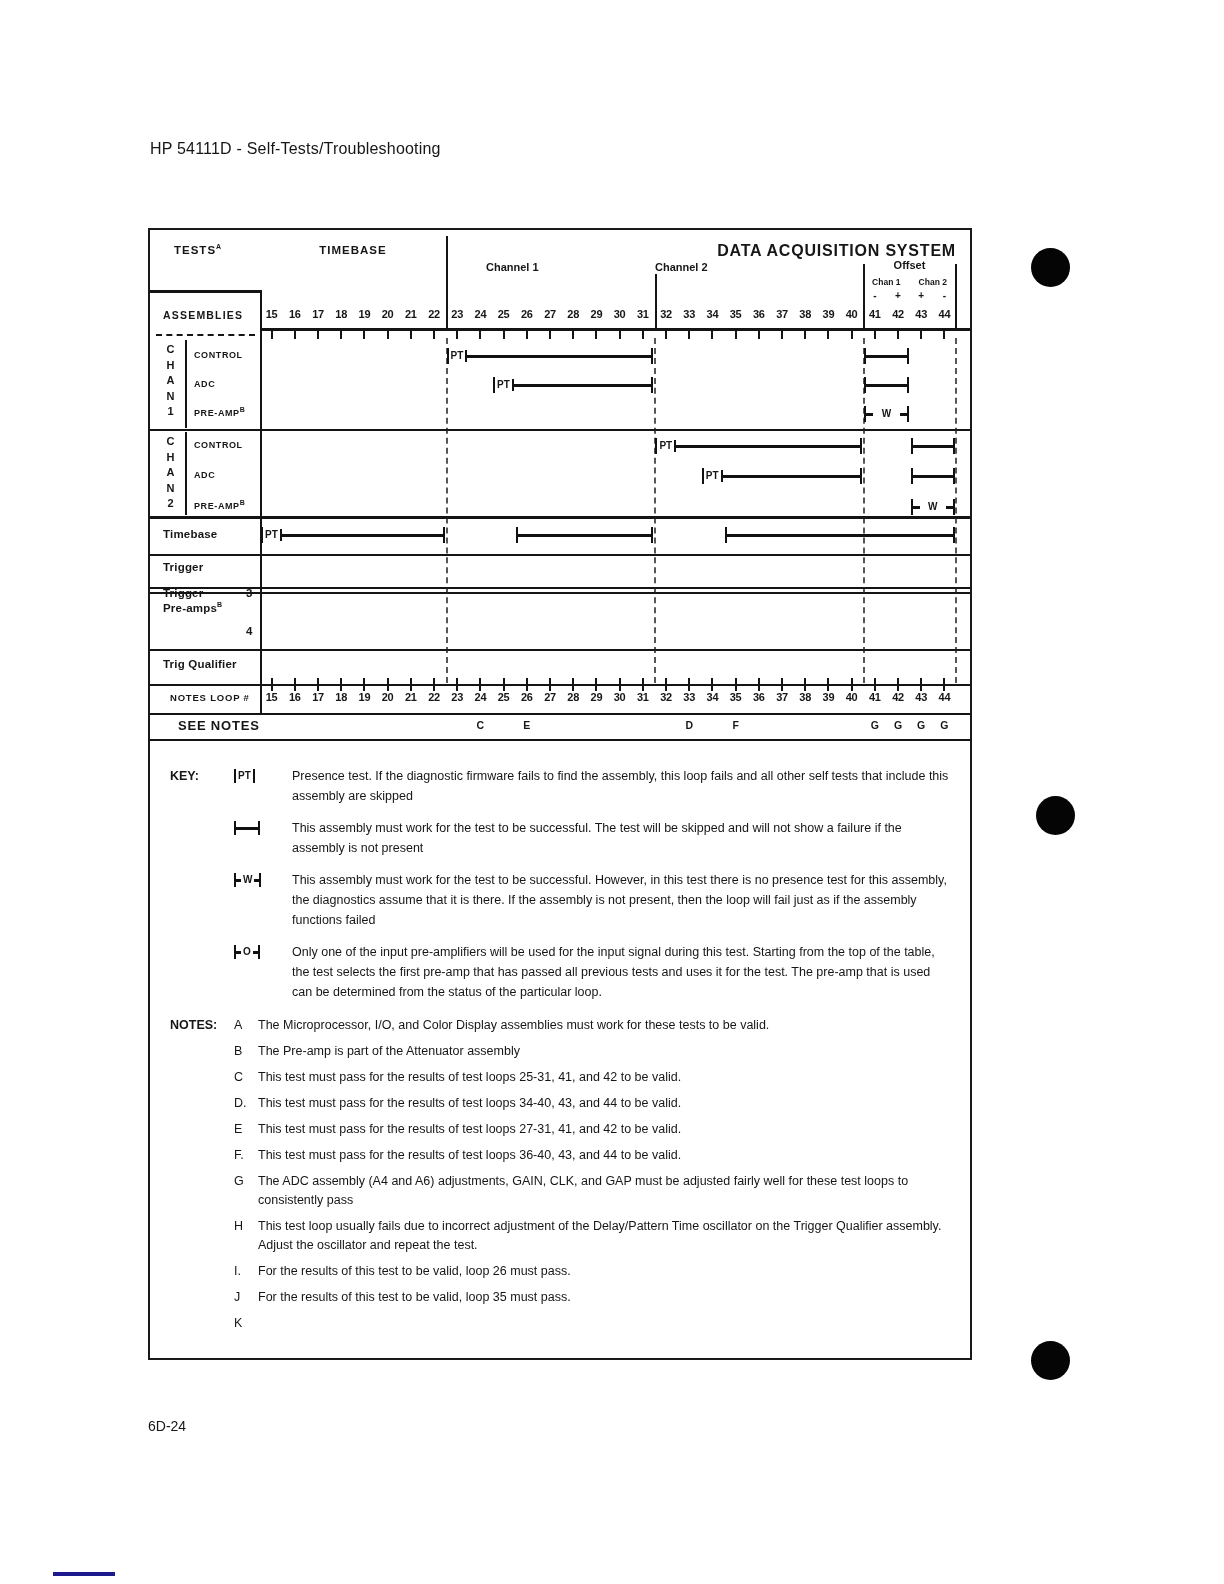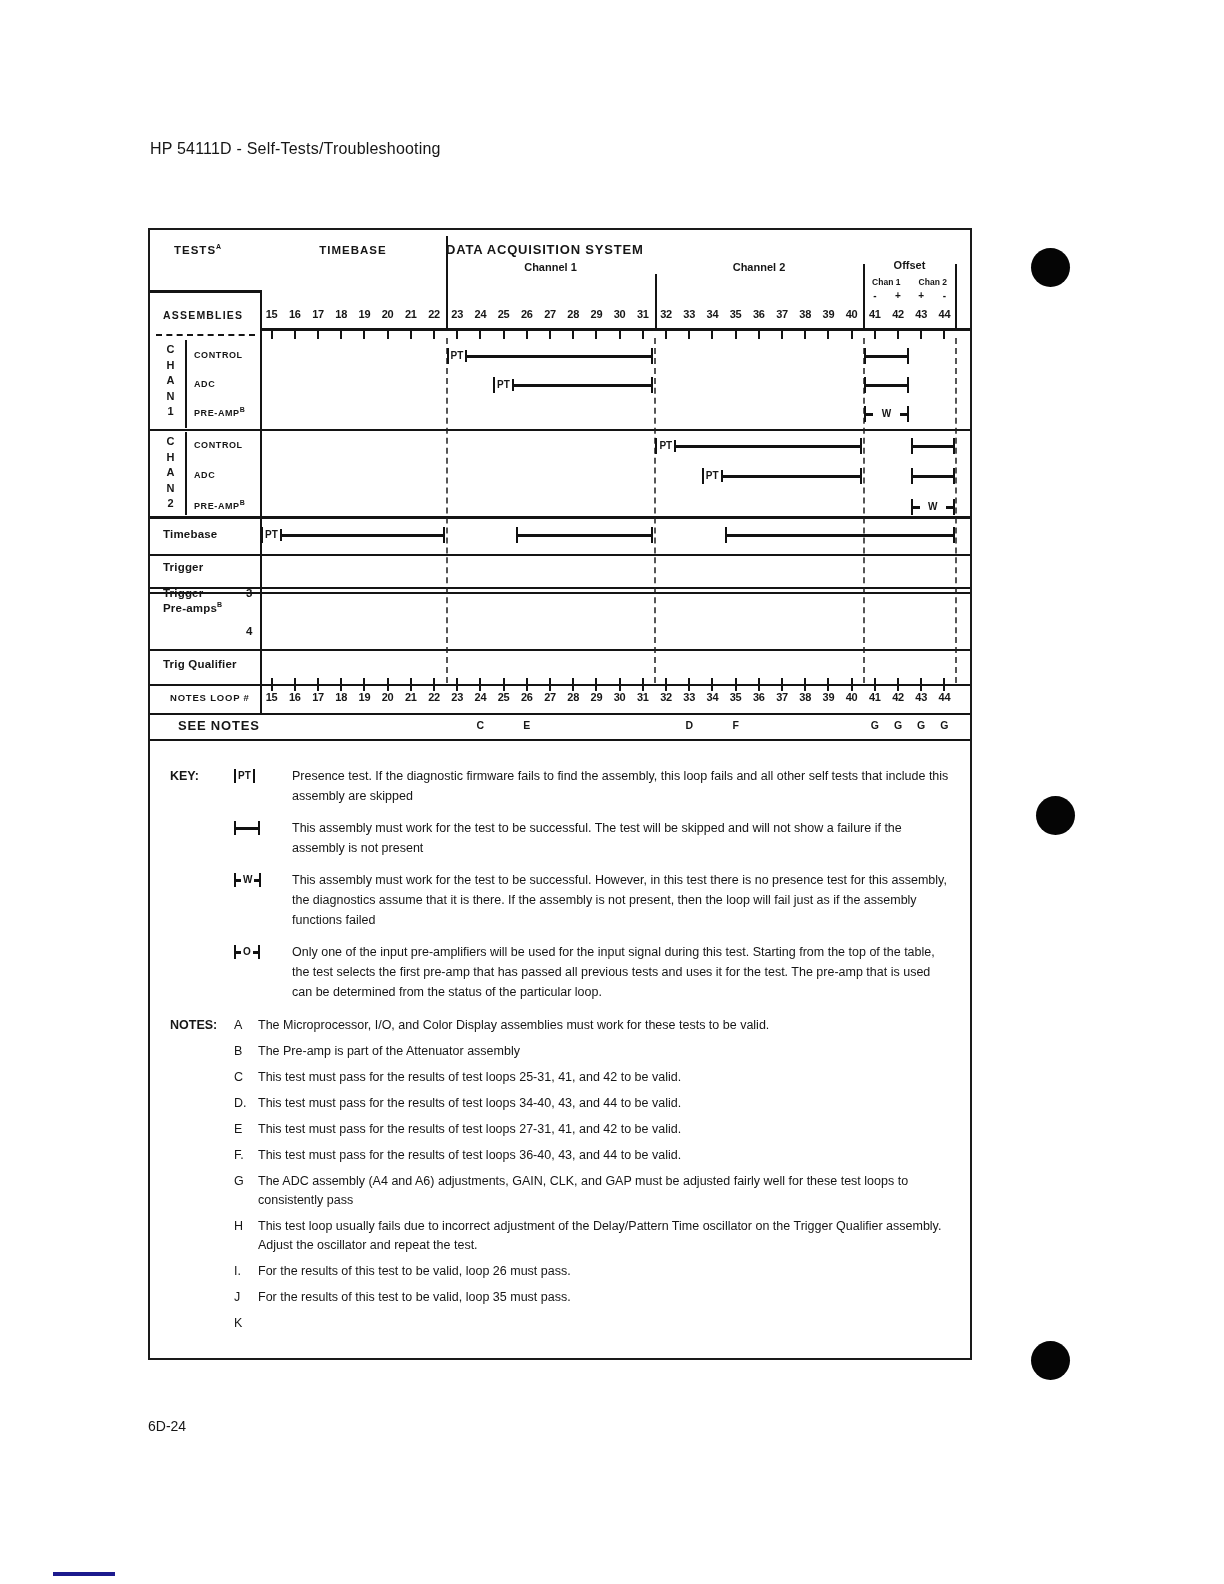--- a/index.html
+++ b/index.html
@@ -12,23 +12,23 @@
               border:2px solid #1a1a1a;box-sizing:border-box;overflow:hidden;background:#fff;}
   .chart-region{position:relative;width:820px;height:512px;font-size:11px;}
   .hline{position:absolute;background:#141414;}
   .vline{position:absolute;background:#141414;width:2px;}
   .vdash{position:absolute;width:0;border-left:2px dashed rgba(30,30,30,.75);}
   .tick{position:absolute;width:2px;background:#141414;}
   .colnum{position:absolute;transform:translateX(-50%);font-weight:700;font-size:11px;letter-spacing:-.3px;}
   .hdr{position:absolute;font-weight:700;}
   .h-tests{left:24px;top:14px;font-size:11.5px;letter-spacing:1px;}
   .h-timebase{left:110px;top:14px;width:186px;text-align:center;font-size:11.5px;letter-spacing:1px;}
-  .h-das{left:296px;top:12px;width:510px;text-align:left;font-size:13px;letter-spacing:.8px;}
-  .h-ch1{left:296px;top:31px;width:209px;text-align:center;font-size:11px;font-weight:700;}
-  .h-ch2{left:505px;top:31px;width:208px;text-align:center;font-size:11px;font-weight:700;}
+  .h-das{left:296px;top:12px;width:510px;text-align:right;font-size:16px;letter-spacing:.8px;}
+  .h-ch1{left:296px;top:31px;width:209px;text-align:left;font-size:11px;font-weight:700;padding-left:40px;}
+  .h-ch2{left:505px;top:31px;width:208px;font-size:11px;font-weight:700;}
   .h-offset{left:713px;top:29px;width:93px;text-align:center;font-size:11px;font-weight:700;}
   .h-chansub{position:absolute;left:713px;top:47px;width:93px;display:flex;justify-content:space-around;
              font-size:8.5px;font-weight:700;}
   .offset-sign{position:absolute;transform:translateX(-50%);top:60px;font-size:10px;font-weight:700;}
   .h-assemblies{left:13px;top:79px;font-size:10.5px;letter-spacing:1.2px;}
   .dash-asm{position:absolute;left:6px;top:104px;width:99px;border-top:2px dashed #141414;}
   .grp-letters{position:absolute;width:15px;text-align:center;font-weight:700;font-size:11px;line-height:15.5px;}
   .smlab{position:absolute;font-size:9px;font-weight:700;letter-spacing:.6px;}
   .rowlab{position:absolute;font-size:11.5px;font-weight:700;letter-spacing:.2px;}
   .tinylab{position:absolute;font-size:9.5px;font-weight:700;letter-spacing:.8px;}

